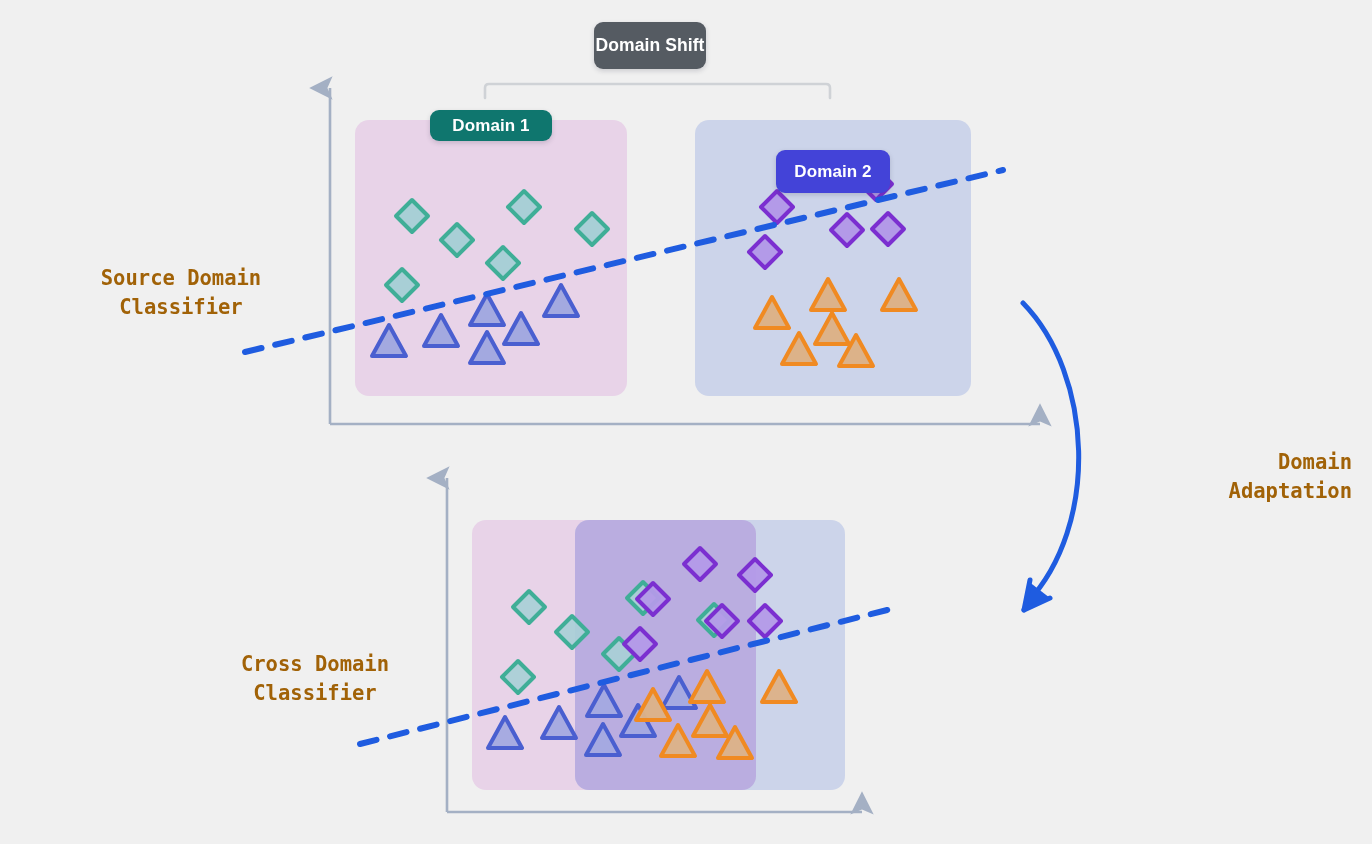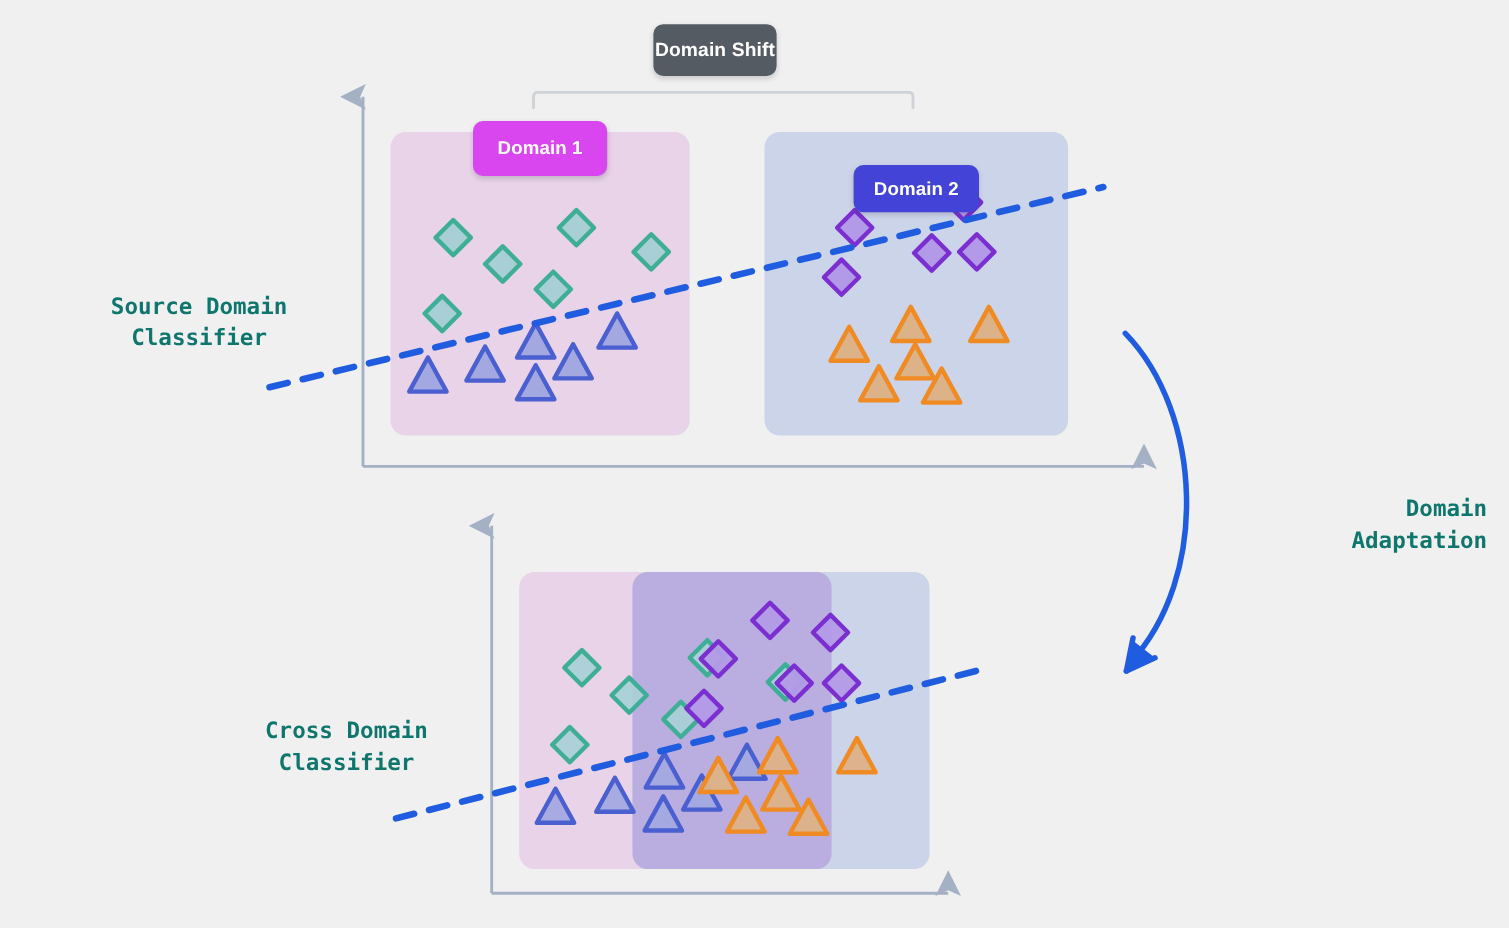--- a/index.html
+++ b/index.html
@@ -44,33 +44,33 @@
     white-space: nowrap;
   }
   #domain-shift-badge {
     left: 594px; top: 22px;
     width: 112px; height: 47px;
     background: #555b62;
     font-size: 17.5px;
   }
   #domain1-badge {
     left: 430px; top: 110px;
-    width: 122px; height: 50px;
-    background: #d946ef;
+    width: 122px; height: 31px;
+    background: #0f766e;
   }
   #domain2-badge {
     left: 776px; top: 110px;
     width: 114px; height: 43px;
     background: #4343d8;
     margin-top: 40px;
   }
   .mono-label {
     position: absolute;
     font-family: "DejaVu Sans Mono", monospace;
-    color: #0f766e;
+    color: #a16207;
     font-size: 20.5px;
     font-weight: bold;
     line-height: 29px;
     text-align: center;
     white-space: pre;
   }
   #source-domain-label { left: 68px; top: 264px; width: 226px; }
   #cross-domain-label  { left: 202px; top: 650px; width: 226px; }
   #domain-adaptation-label { left: 1122px; top: 448px; width: 230px; text-align: right; }
 </style>

